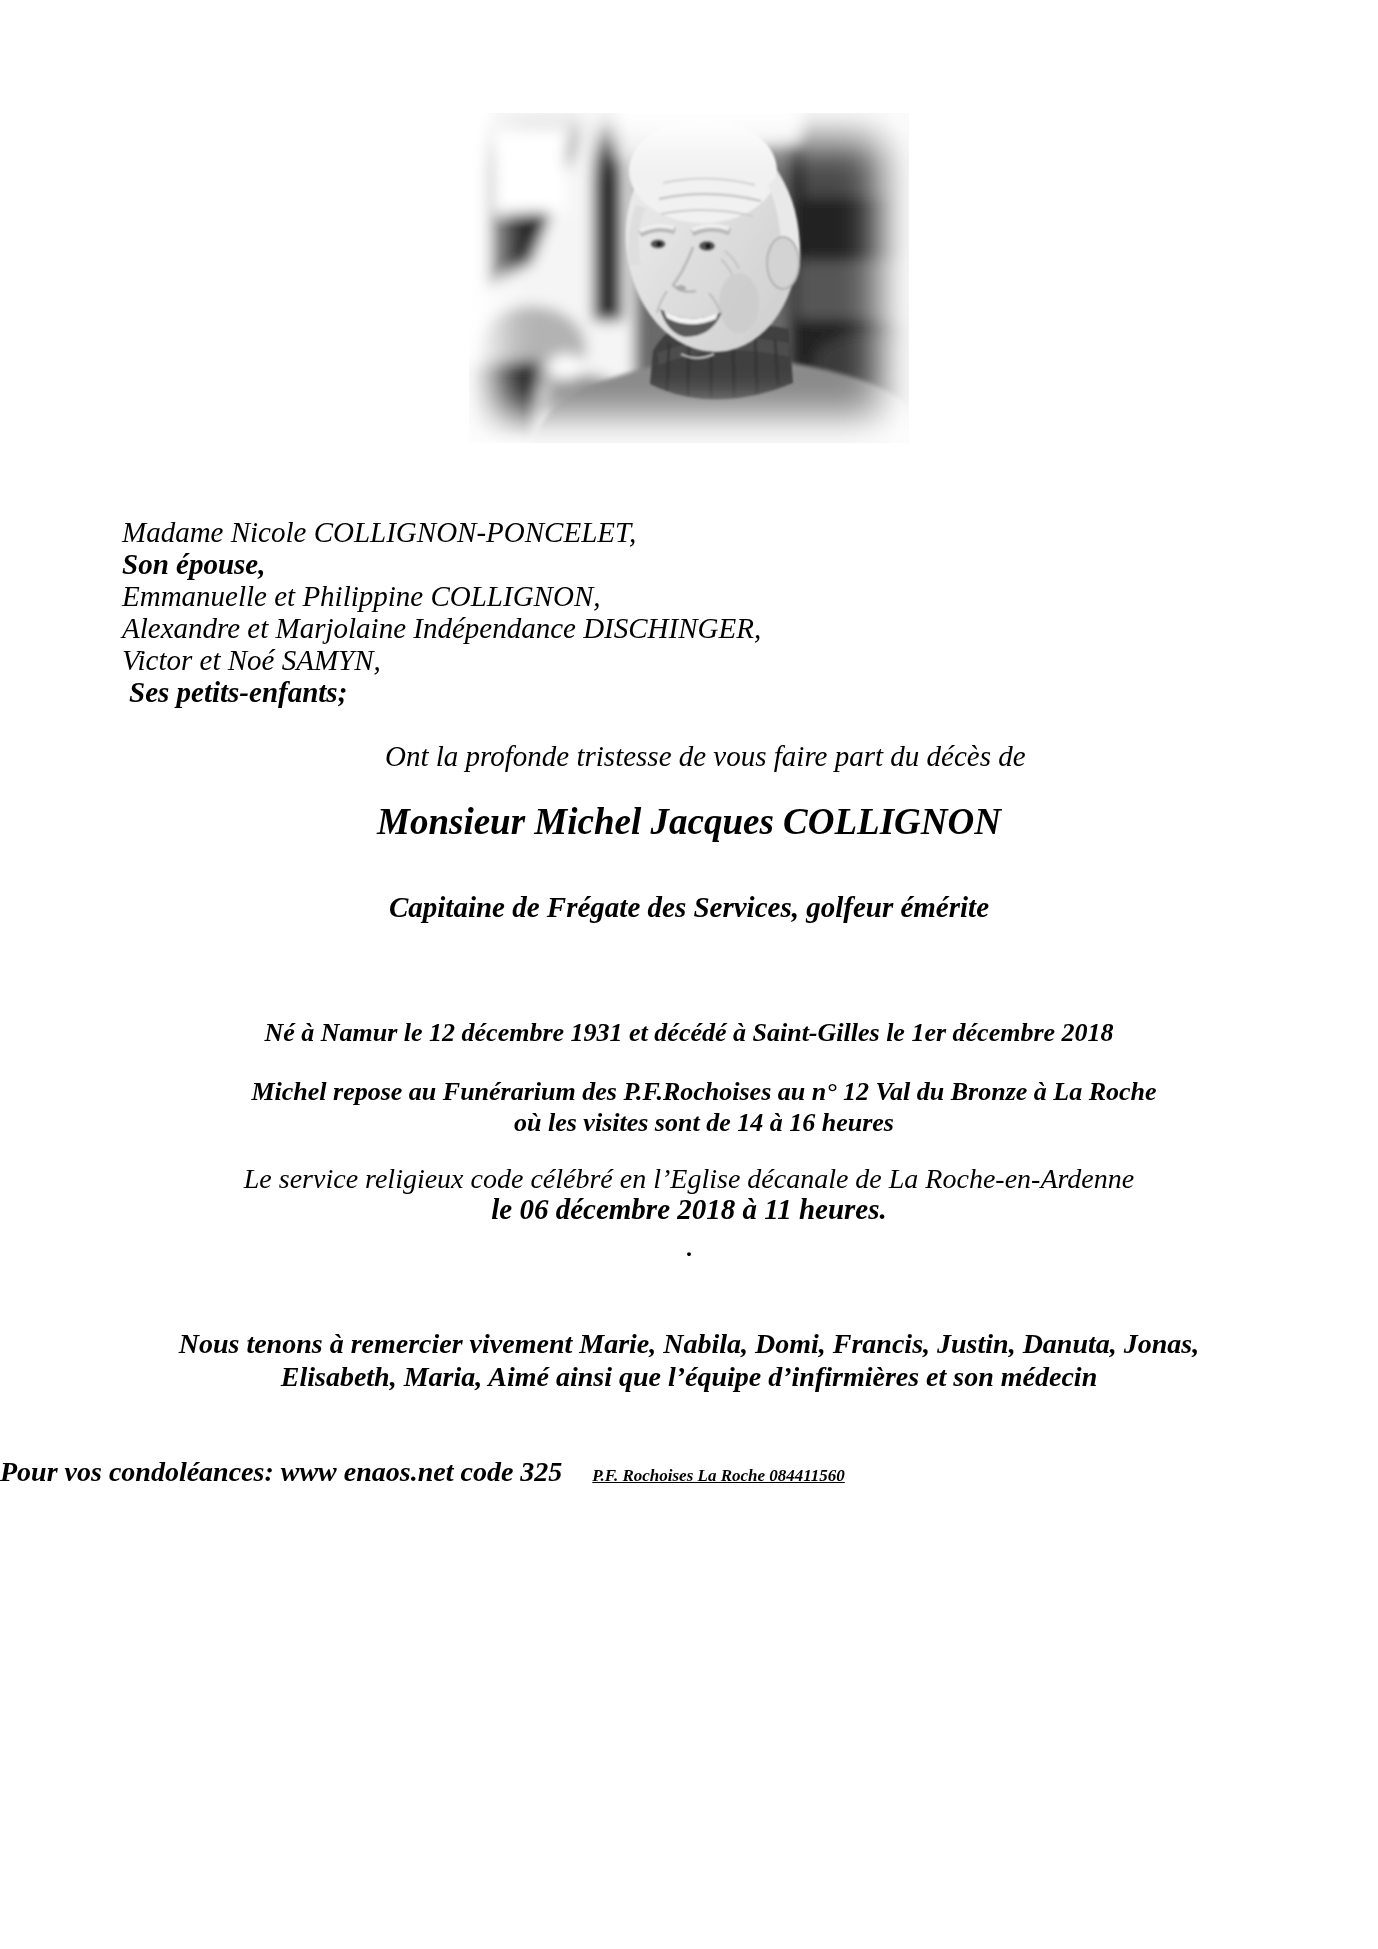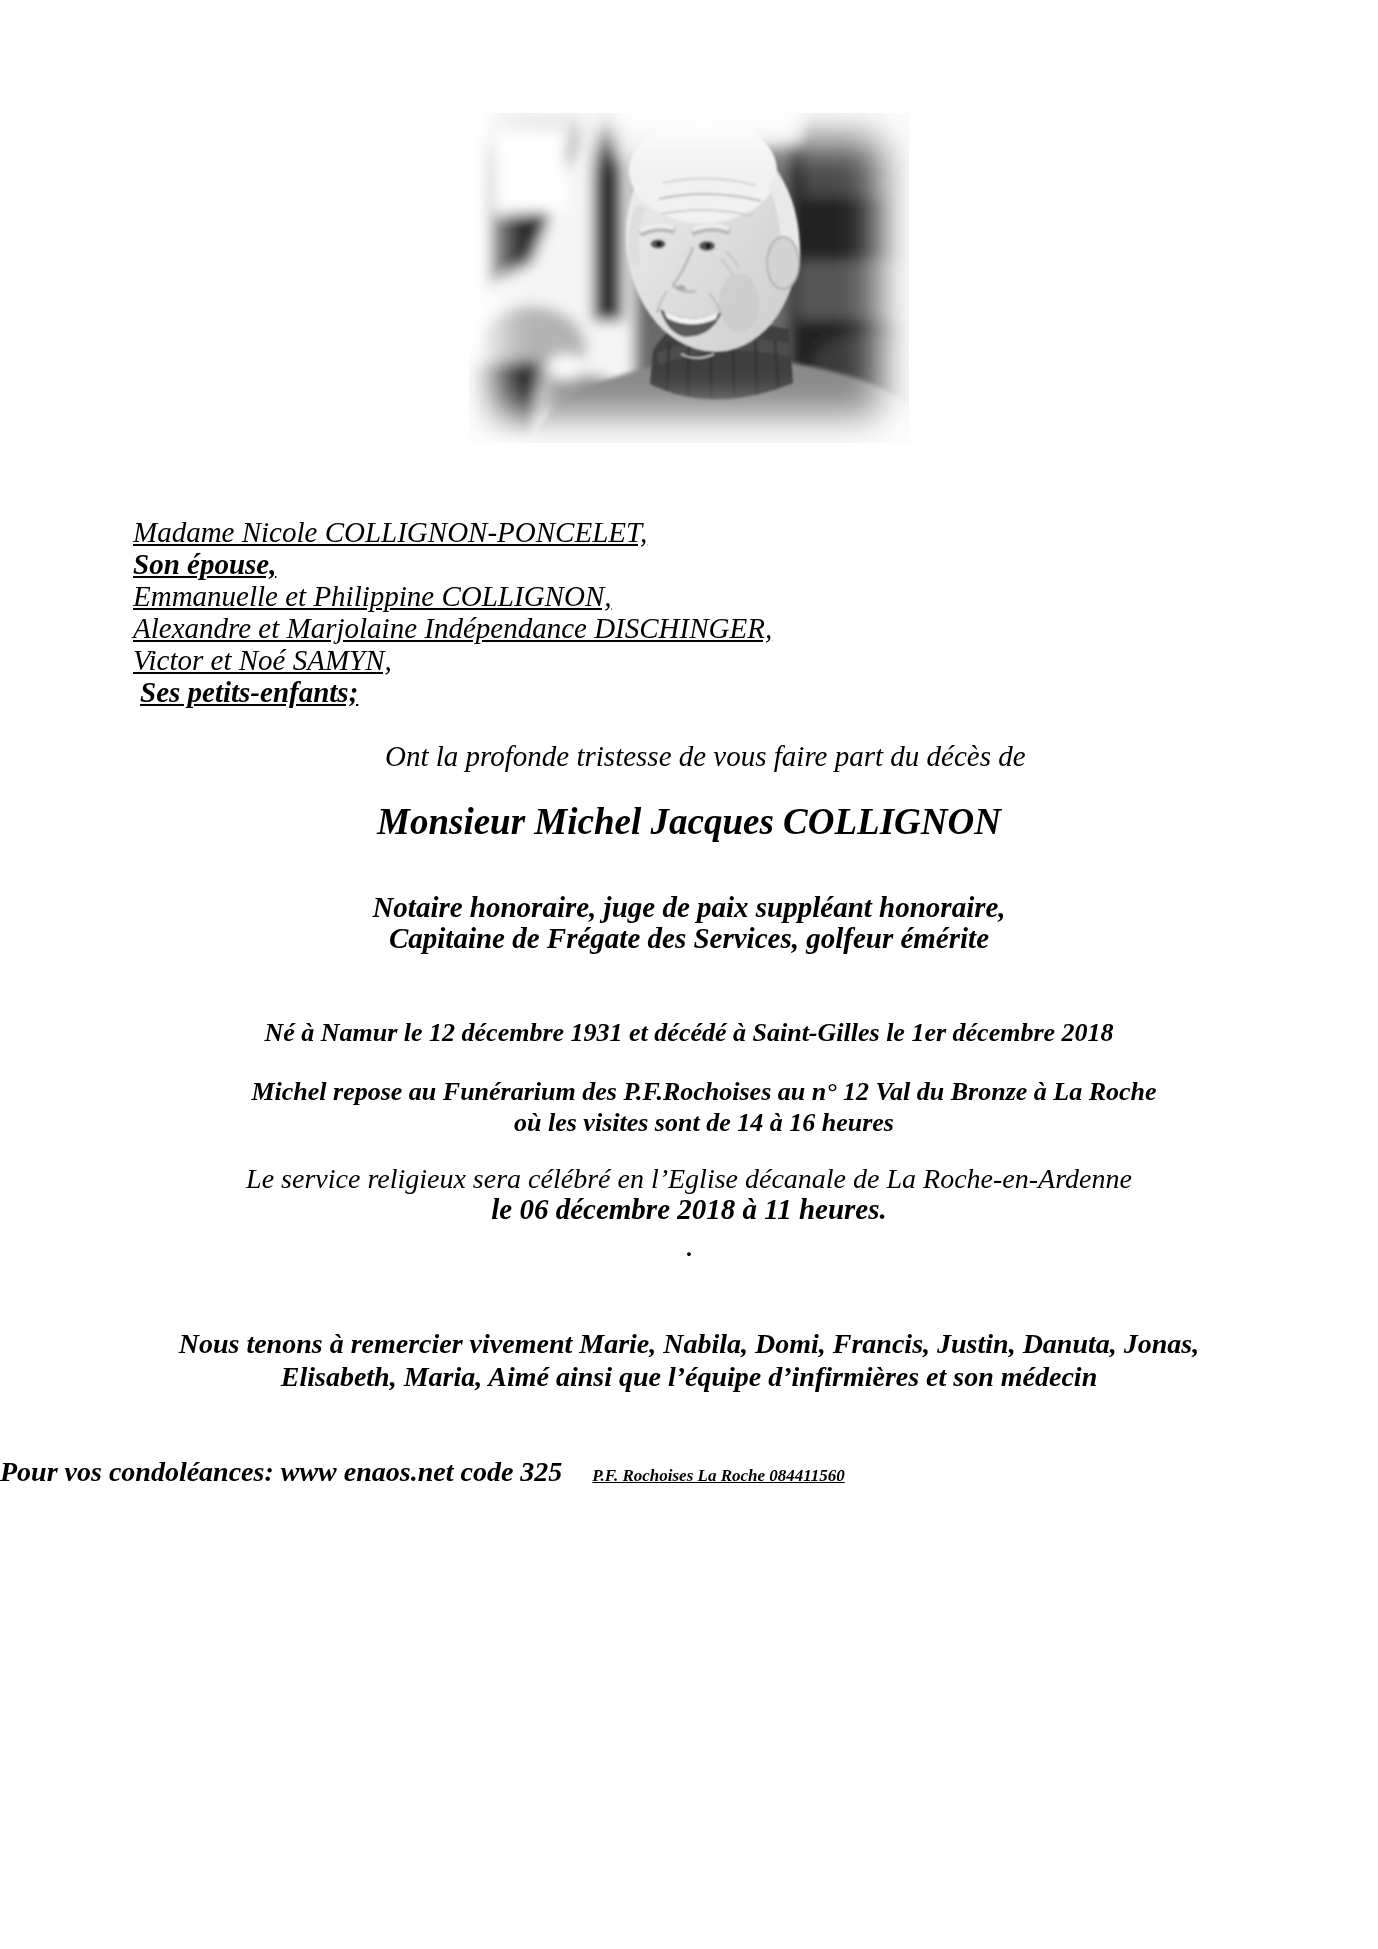--- a/index.html
+++ b/index.html
@@ -12,21 +12,21 @@
   .photo svg { display:block; width:440px; height:330px; }
   .photo .fade {
     position:absolute; left:0; top:0; right:0; bottom:0;
     box-shadow: inset 0 0 38px 30px #ffffff; pointer-events:none;
   }
   
   .abs { position:absolute; }
   .center { left:0; width:100%; text-align:center; }
   .it  { font-style:italic; }
   .bi  { font-style:italic; font-weight:bold; }
-  .family-block { left:133px; top:516px; font-size:29px; line-height:32px; white-space:nowrap;text-decoration:underline; }
+  .family-block { left:122px; top:516px; font-size:29px; line-height:32px; white-space:nowrap; }
   .indent-1 { padding-left:7px; }
   .announcement { left:385px; top:740px; font-size:29px; line-height:32px; white-space:nowrap; }
   .name   { top:800px;  font-size:37px; line-height:44px; }
   .honors { top:892px;  font-size:29px; line-height:31px; }
   .dates  { top:1017px; font-size:26px; line-height:31px; }
   .repose { top:1076px; font-size:26px; line-height:31px;margin-left:15px; }
   .service1 { top:1163px; font-size:28px; line-height:32px; }
   .service2 { top:1193px; font-size:29px; line-height:32px; }
   .sep-dot  { top:1234px; font-size:24px; line-height:28px; font-weight:bold; }
   .burial   { top:1260px; font-size:29px; line-height:32px; }
@@ -133,32 +133,31 @@
     <div class="it">Alexandre et Marjolaine Indépendance DISCHINGER,</div>
     <div class="it">Victor et Noé SAMYN,</div>
     <div class="bi indent-1">Ses petits-enfants;</div>
   </div>
 
   <div class="abs announcement it">Ont la profonde tristesse de vous faire part du décès de</div>
 
   <div class="abs center name bi">Monsieur Michel Jacques COLLIGNON</div>
 
   <div class="abs center honors">
-    <div class="bi">Notaire honoraire, juge de paix suppléant honoraire,</div>
     <div class="bi">Capitaine de Frégate des Services, golfeur émérite</div>
   </div>
 
   <div class="abs center dates bi">Né à Namur le 12 décembre 1931 et décédé à Saint-Gilles le 1er décembre 2018</div>
 
   <div class="abs center repose">
     <div class="bi">Michel repose au Funérarium des P.F.Rochoises au n° 12 Val du Bronze à La Roche</div>
     <div class="bi">où les visites sont de 14 à 16 heures</div>
   </div>
 
-  <div class="abs center service1 it">Le service religieux sera célébré en l’Eglise décanale de La Roche-en-Ardenne</div>
+  <div class="abs center service1 it">Le service religieux code célébré en l’Eglise décanale de La Roche-en-Ardenne</div>
   <div class="abs center service2 bi">le 06 décembre 2018 à 11 heures.</div>
 
   <div class="abs center sep-dot">.</div>
 
 
   <div class="abs center thanks">
     <div class="bi">Nous tenons à remercier vivement Marie, Nabila, Domi, Francis, Justin, Danuta, Jonas,</div>
     <div class="bi">Elisabeth, Maria, Aimé ainsi que l’équipe d’infirmières et son médecin</div>
   </div>
 

